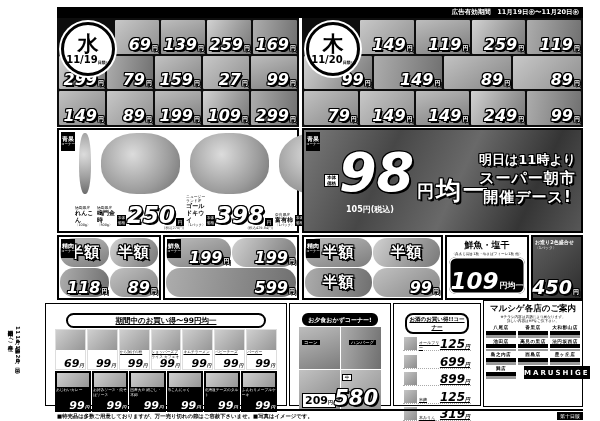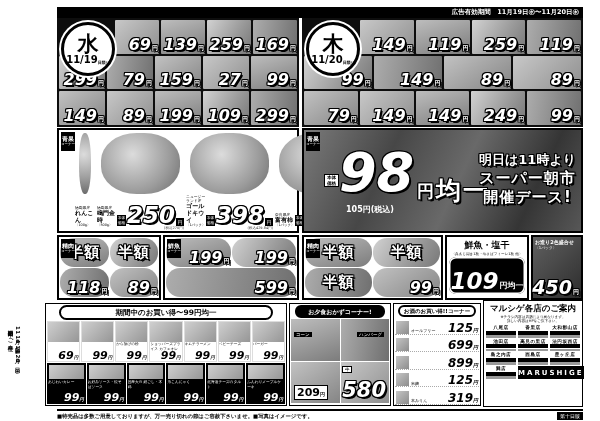--- a/index.html
+++ b/index.html
@@ -89,21 +89,21 @@
   .shio-suf{font-size:8px;font-weight:900;margin-left:1px;}
   #sashimi{position:absolute;left:531px;top:235px;width:52px;height:65px;border:2px solid #000;box-sizing:border-box;
         background:linear-gradient(135deg,#606060,#2d2d2d);color:#fff;}
   .sa-name{font-size:5px;font-weight:bold;padding:2px 2px 0;line-height:1.2;}
   .sa-unit{font-size:3.8px;padding:0 2px;}
   .sa-price{position:absolute;right:2px;bottom:1px;display:flex;align-items:flex-end;}
   .sa-num{font-size:19px;font-weight:900;font-style:italic;line-height:1;}
   
   #strip{position:absolute;left:8px;top:326px;height:82px;writing-mode:vertical-rl;font-weight:900;}
   #strip div{font-size:5.5px;letter-spacing:.5px;}
-  .bbox{position:absolute;top:303px;height:103px;border:1.5px solid #000;box-sizing:border-box;background:#fff;padding:1px;}
+  .bbox{position:absolute;top:303px;height:103px;border:1.5px solid #000;box-sizing:border-box;background:#fff;padding:9px;text-decoration:underline;}
   #u99{left:45px;width:242px;}
   .bb-header{width:88%;margin:0 auto;border:2px solid #000;border-radius:8px;background:#fff;
       font-weight:900;text-align:center;line-height:1.5;}
   #u99 .bb-header{font-size:7.5px;}
   .u-row{display:flex;gap:1px;margin-top:1px;height:41px;}
   .u-cell{flex:1;position:relative;overflow:hidden;border:.5px solid #ddd;}
   .u-photo{height:20px;background:linear-gradient(135deg,#cfcfcf,#969696);}
   .u-name{font-size:3.7px;line-height:1.15;height:9px;overflow:hidden;}
   .u-price{position:absolute;right:1px;bottom:0;font-size:11px;font-weight:900;font-style:italic;line-height:1;}
   .u-yen{font-size:4.5px;font-weight:bold;}
@@ -129,21 +129,21 @@
   
   #stores{position:absolute;left:483px;top:300px;width:100px;height:107px;border:1.5px solid #000;
       box-sizing:border-box;background:#fff;padding:2px;}
   .st-title{font-size:8.5px;font-weight:900;text-align:center;}
   .st-note{font-size:3.6px;text-align:center;line-height:1.25;}
   #st-grid{display:grid;grid-template-columns:repeat(3,1fr);gap:1px 2px;margin-top:1.5px;}
   .st-cell{text-align:center;}
   .st-name{font-size:4.6px;font-weight:900;letter-spacing:.5px;white-space:nowrap;}
   .st-addr{height:4px;background:#000;margin:.5px 0;}
   .st-tel{height:2.5px;background:#9a9a9a;}
-  #st-foot{display:flex;gap:2px;margin-top:1.5px;align-items:stretch;}
+  #st-foot{display:flex;gap:8px;margin-top:1.5px;align-items:stretch;}
   #st-foot .st-cell{width:30px;flex:none;}
   .st-logo{flex:1;background:#000;color:#fff;display:flex;align-items:center;justify-content:center;
       font-size:7px;font-weight:bold;letter-spacing:2px;}
   
   #footer{position:absolute;left:57px;top:409px;width:526px;height:10px;border-top:2px solid #000;
       display:flex;justify-content:space-between;align-items:center;}
   .ft-text{font-size:5.4px;font-weight:bold;}
   .ft-ed{background:#000;color:#fff;font-size:5px;padding:0 3px;line-height:8px;}
 </style>
 </head>

